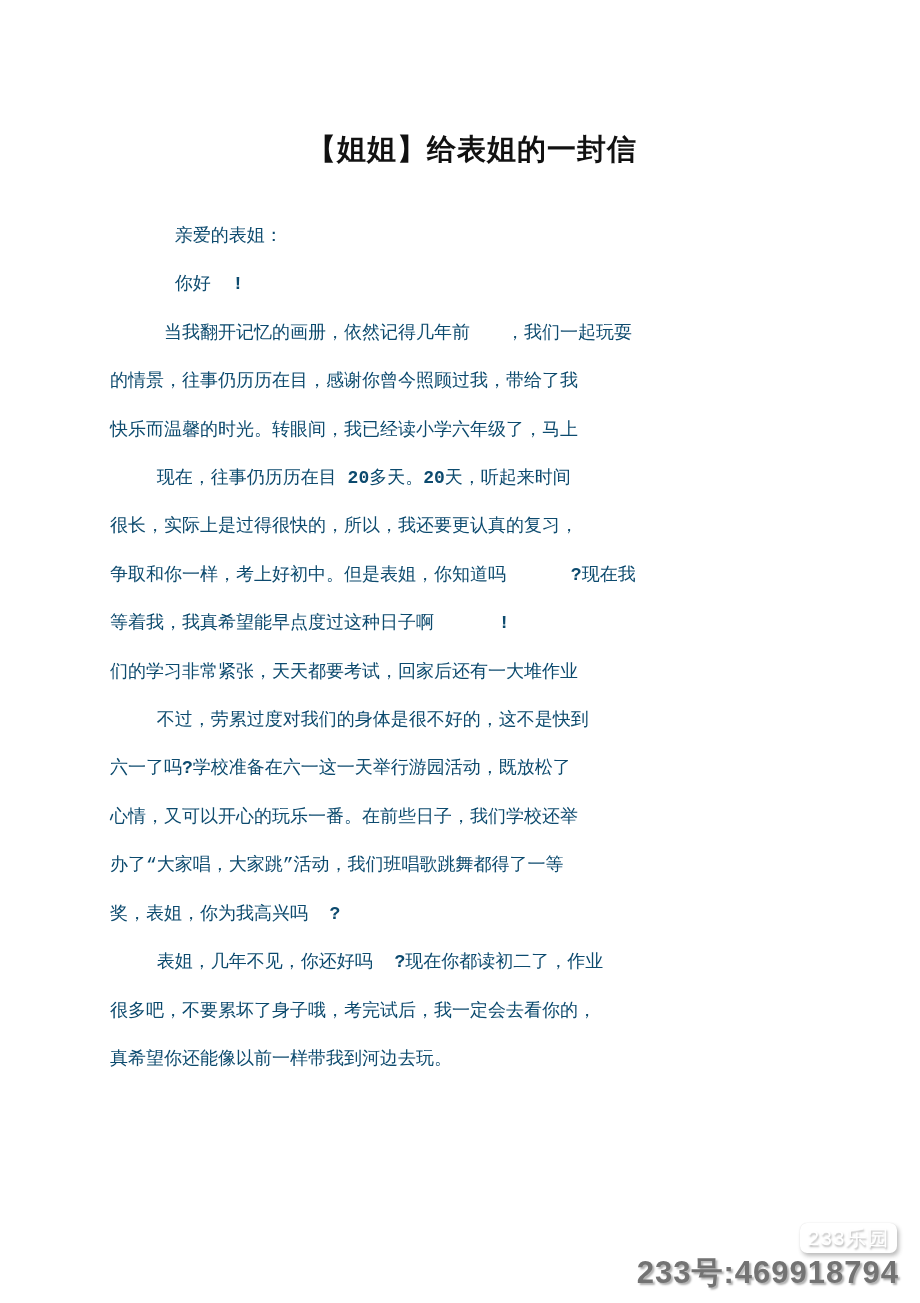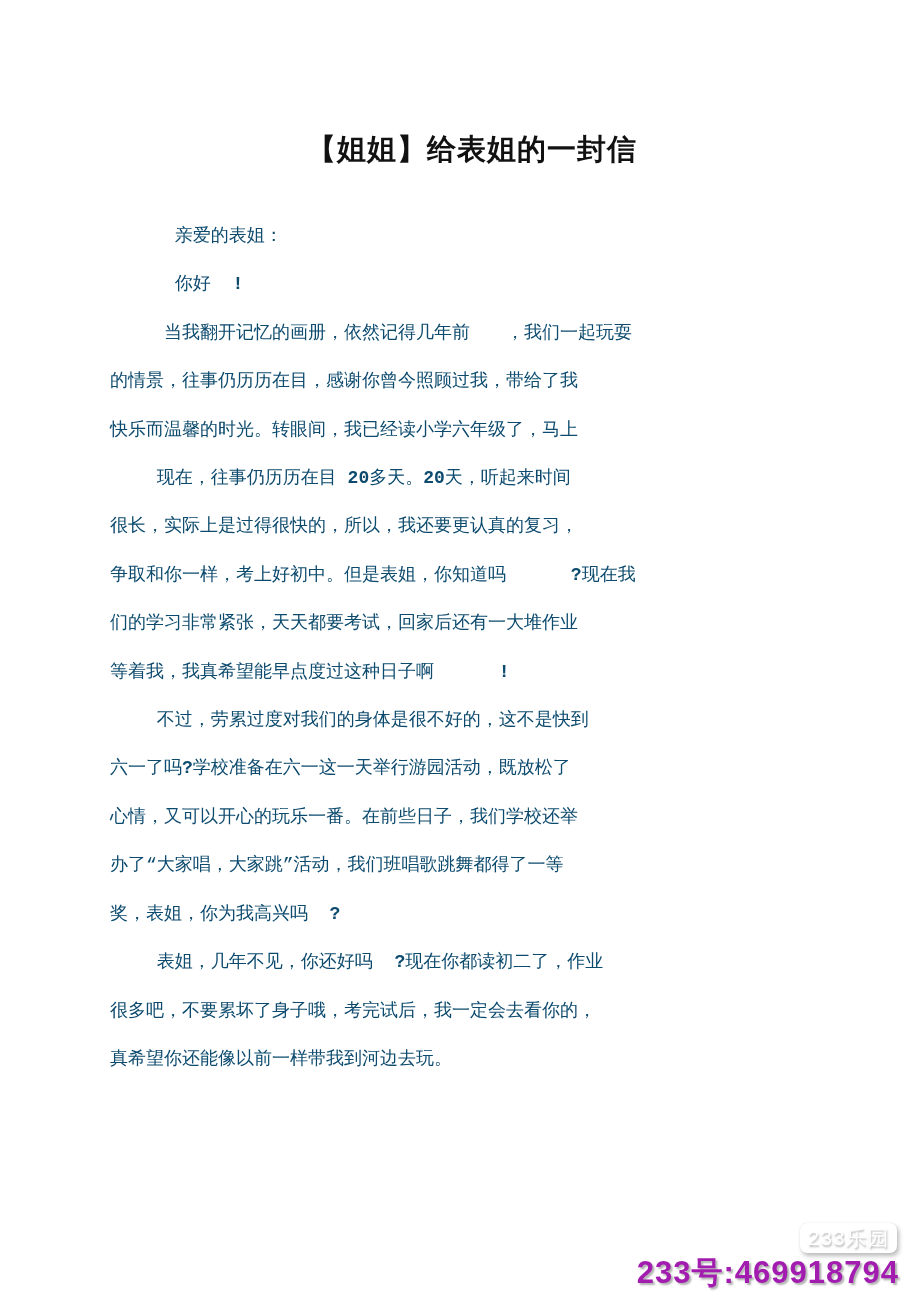--- a/index.html
+++ b/index.html
@@ -57,43 +57,43 @@
     color:#ffffff;
     letter-spacing:1px;
     text-shadow:1px 2px 2px rgba(178,178,178,0.95);
   }
   .watermark-id{
     position:absolute;
     top:1252px;
     right:21px;
     font-size:31px;
     font-weight:700;
-    color:#a21caf;
+    color:#737373;
     letter-spacing:1px;
     text-shadow:2px 2px 2px rgba(172,172,172,0.95);
   }
 </style>
 </head>
 <body>
 
 <div class="page">
 
   <h1 class="doc-title">【姐姐】给表姐的一封信</h1>
 
   <div class="letter-body">
       <div class="line"><span>　　　 亲爱的表姐：</span></div>
       <div class="line"><span>　　　 你好  </span><span class="b">!</span></div>
       <div class="line"><span>　　　当我翻开记忆的画册，依然记得几年前　　，我们一起玩耍</span></div>
       <div class="line"><span>的情景，往事仍历历在目，感谢你曾今照顾过我，带给了我</span></div>
       <div class="line"><span>快乐而温馨的时光。转眼间，我已经读小学六年级了，马上</span></div>
       <div class="line"><span>　　 现在，往事仍历历在目 </span><span class="b">20</span><span>多天。</span><span class="b">20</span><span>天，听起来时间</span></div>
       <div class="line"><span>很长，实际上是过得很快的，所以，我还要更认真的复习，</span></div>
       <div class="line"><span>争取和你一样，考上好初中。但是表姐，你知道吗　　　 </span><span class="b">?</span><span>现在我</span></div>
+      <div class="line"><span>等着我，我真希望能早点度过这种日子啊　　　 </span><span class="b">!</span></div>
       <div class="line"><span>们的学习非常紧张，天天都要考试，回家后还有一大堆作业</span></div>
-      <div class="line"><span>等着我，我真希望能早点度过这种日子啊　　　 </span><span class="b">!</span></div>
       <div class="line"><span>　　 不过，劳累过度对我们的身体是很不好的，这不是快到</span></div>
       <div class="line"><span>六一了吗</span><span class="b">?</span><span>学校准备在六一这一天举行游园活动，既放松了</span></div>
       <div class="line"><span>心情，又可以开心的玩乐一番。在前些日子，我们学校还举</span></div>
       <div class="line"><span>办了“大家唱，大家跳”活动，我们班唱歌跳舞都得了一等</span></div>
       <div class="line"><span>奖，表姐，你为我高兴吗  </span><span class="b">?</span></div>
       <div class="line"><span>　　 表姐，几年不见，你还好吗  </span><span class="b">?</span><span>现在你都读初二了，作业</span></div>
       <div class="line"><span>很多吧，不要累坏了身子哦，考完试后，我一定会去看你的，</span></div>
       <div class="line"><span>真希望你还能像以前一样带我到河边去玩。</span></div>
     </div>
 

